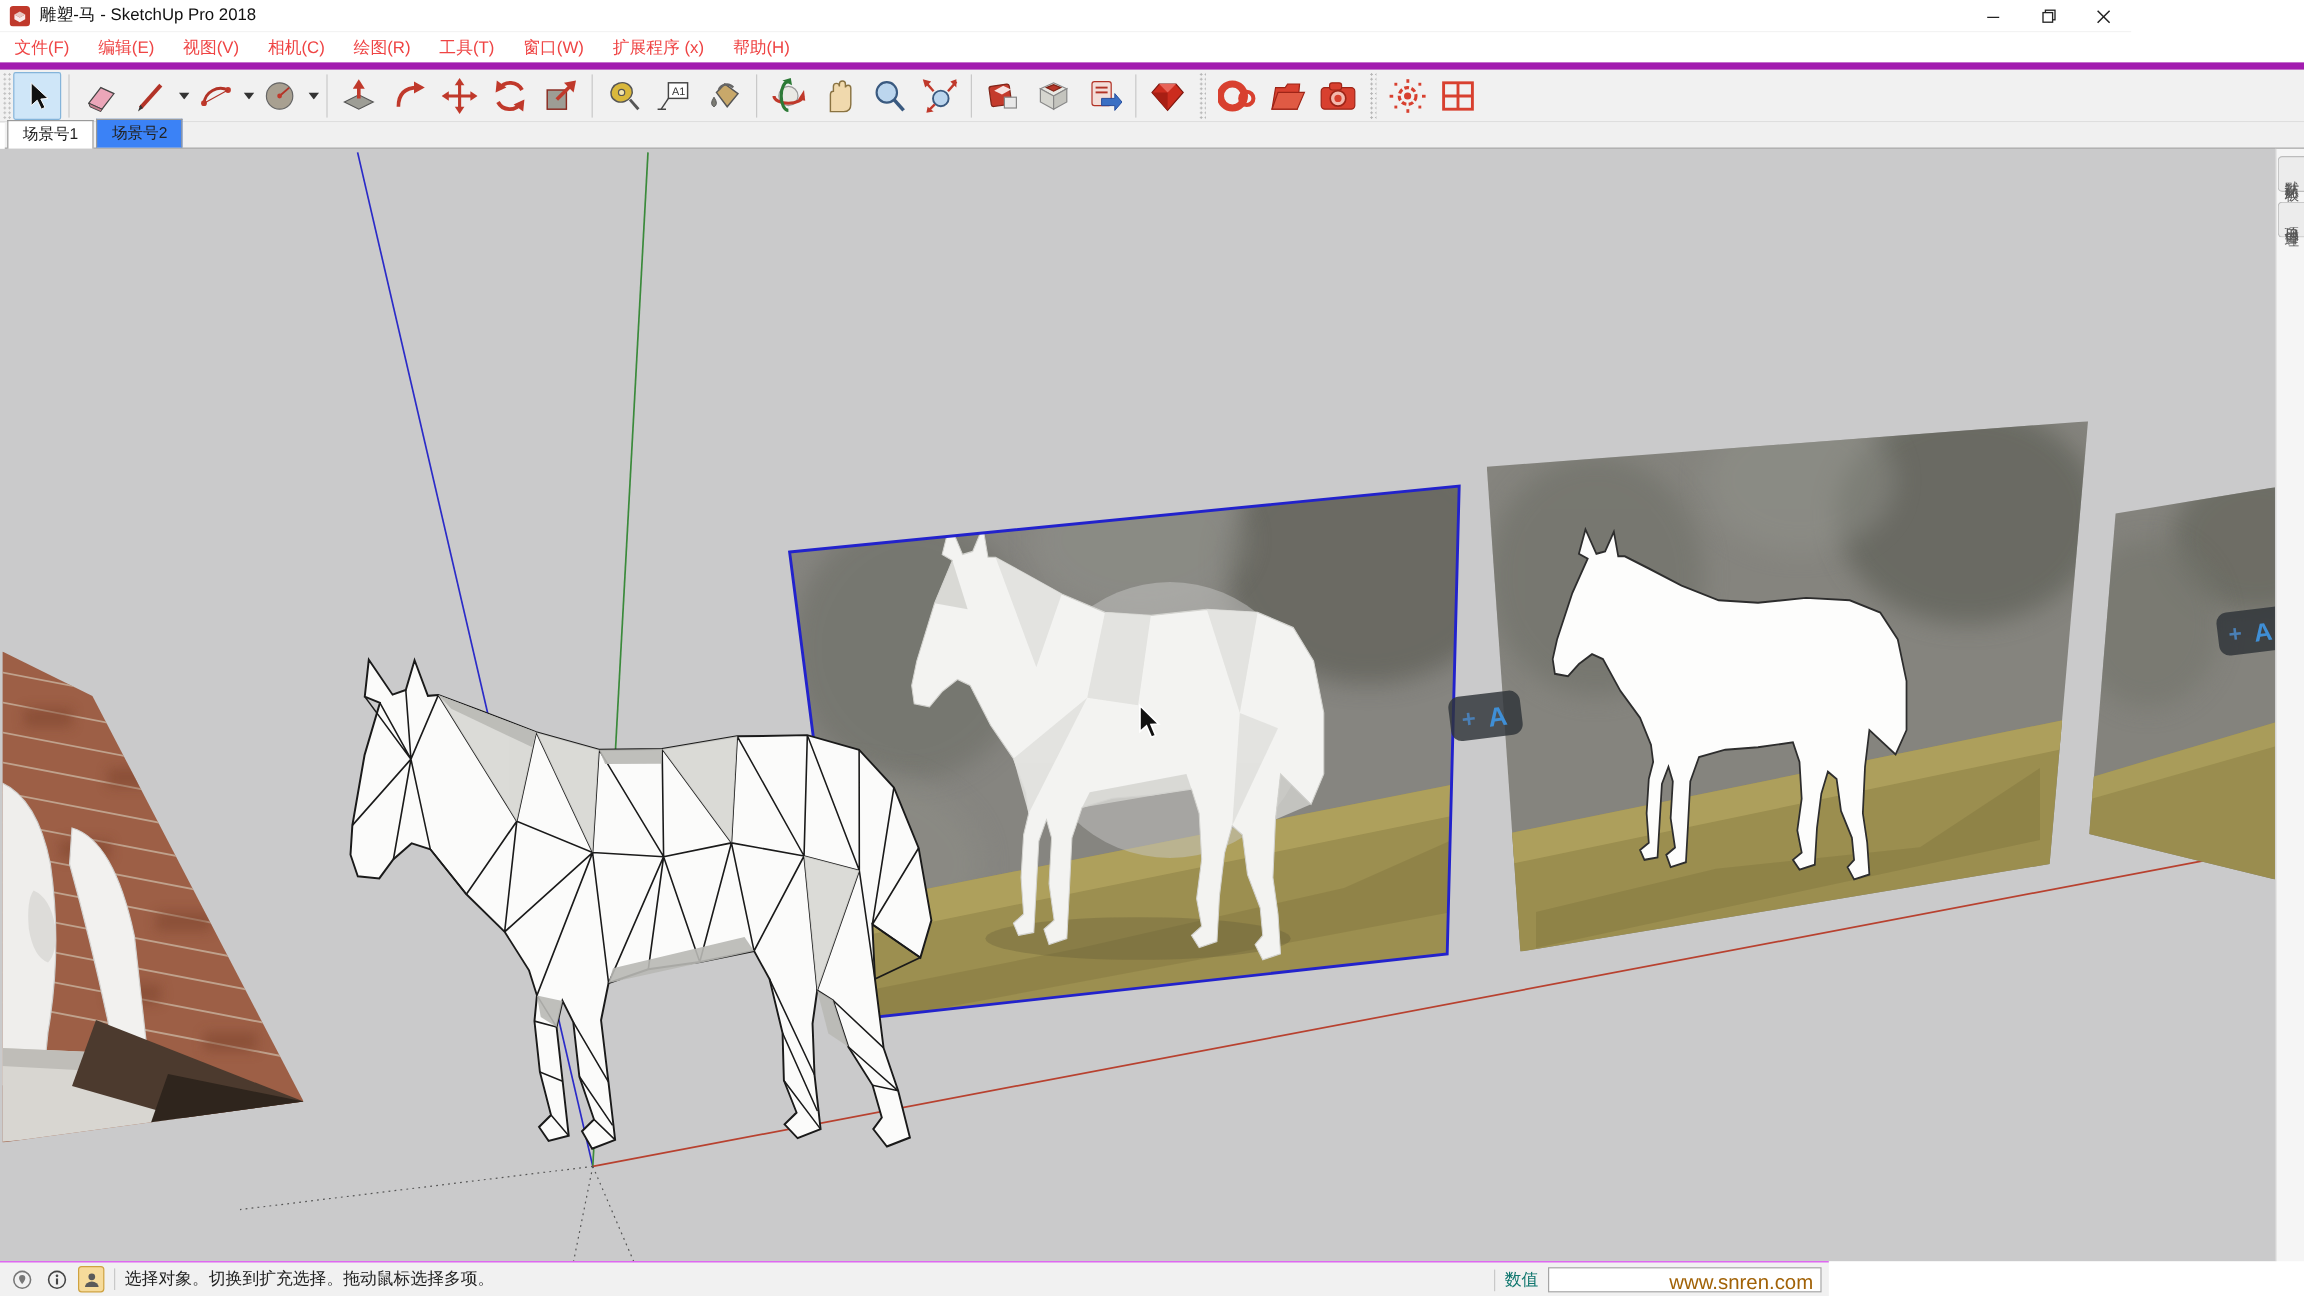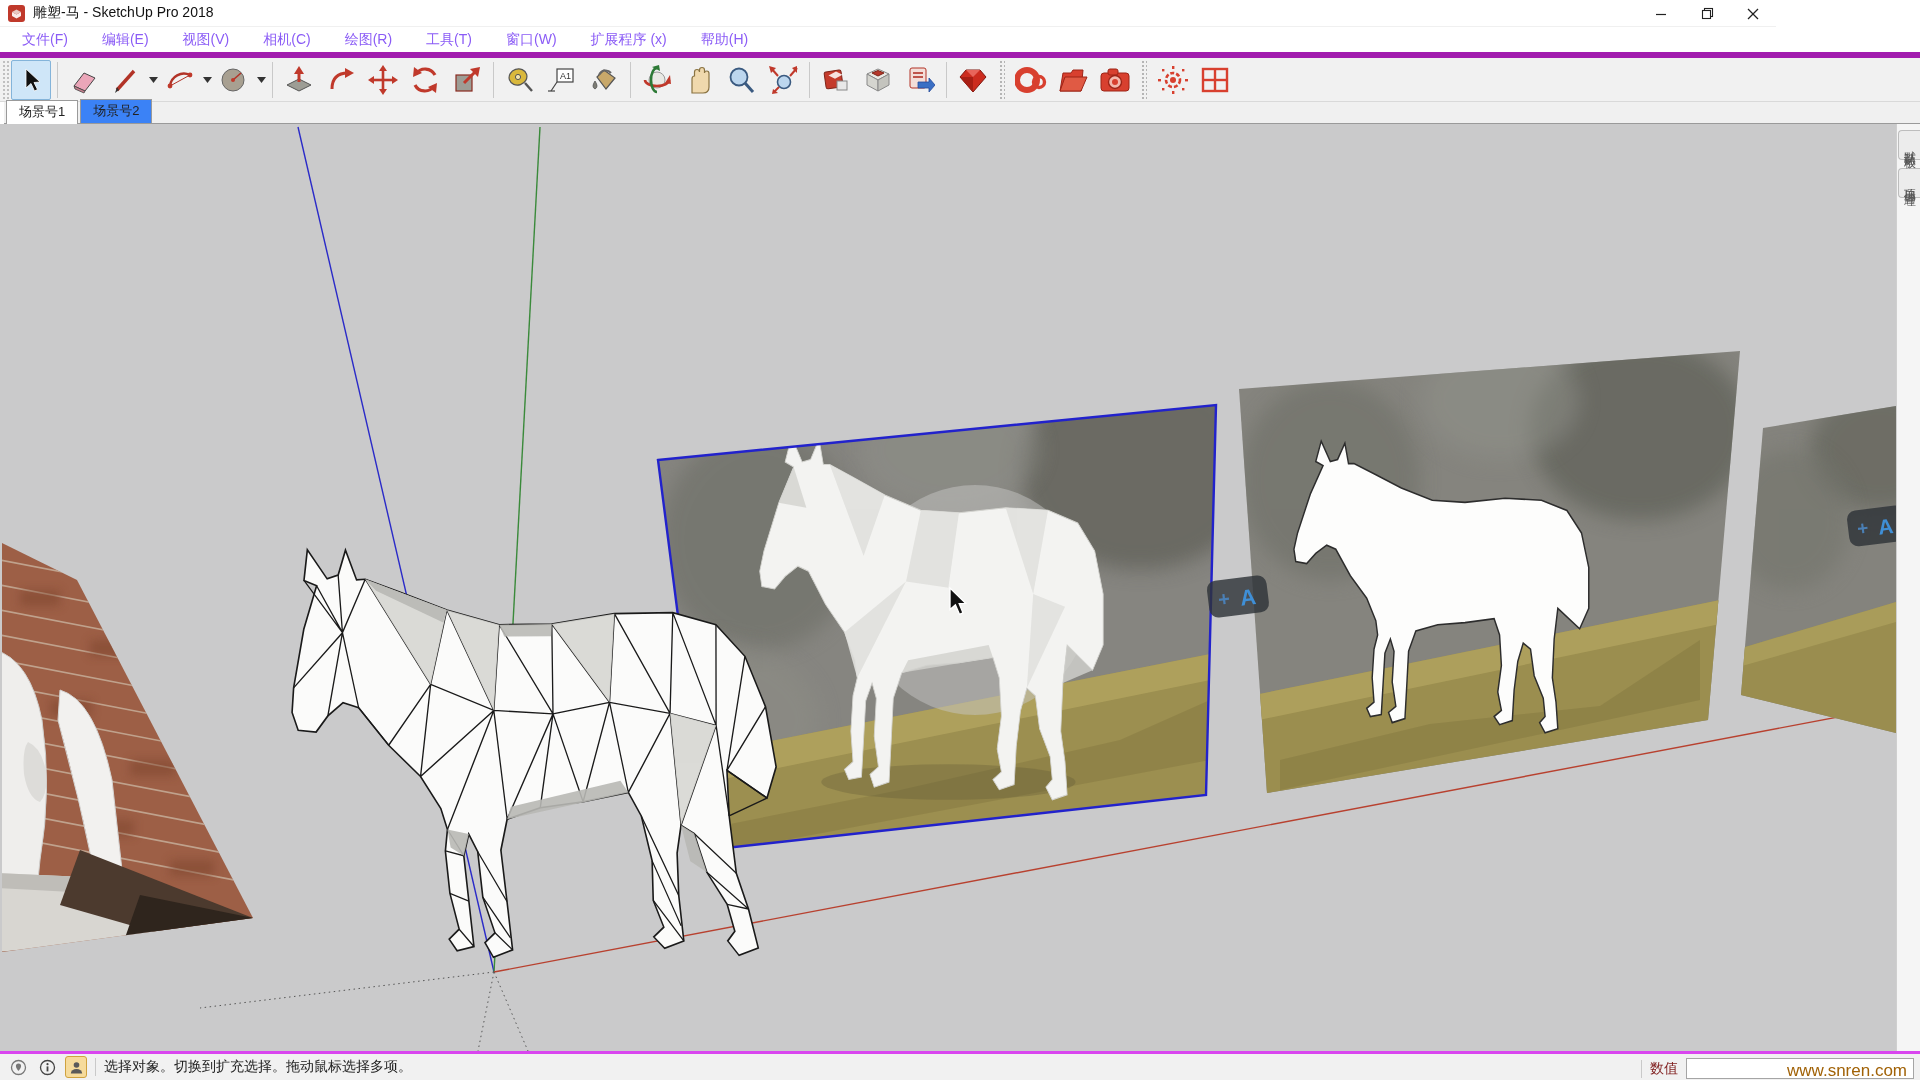--- a/index.html
+++ b/index.html
@@ -11,21 +11,21 @@
     background:#ffffff; display:flex; align-items:center; border-bottom:1px solid #f0f0f0;}
   .app-logo { width:17px; height:17px; margin-left:8px; }
   .title-text { margin-left:8px; font-size:14px; color:#111; }
   .win-controls { position:absolute; right:0; top:0; height:27px; display:flex; }
   .win-btn { width:46px; height:27px; display:flex; align-items:center; justify-content:center; }
   .win-btn svg { display:block; }
 
   
   .menubar { position:absolute; left:0; top:27px; width:1920px; height:25px;
     background:#ffffff; display:flex; align-items:center; gap:0; }
-  .menu-item { font-size:14px; color:#8b5cf6; padding:3px 12px; cursor:default;margin-left:10px; }
+  .menu-item { font-size:14px; color:#ef4444; padding:3px 12px; cursor:default; }
 
   
   .toolbar { position:absolute; left:0; top:52px; width:1920px; height:50px;
     background:#f1f1f1; border-top:6px solid #a21caf; border-bottom:1px solid #d9d9d9;
     display:flex; align-items:center; }
   .tb-handle { width:8px; height:40px; margin-left:2px;
     background-image:radial-gradient(#c0c0c0 1px, transparent 1px); background-size:4px 4px; }
   .tb-btn { width:40px; height:40px; display:flex; align-items:center; justify-content:center;
     border:1px solid transparent; margin:0 1px; border-radius:2px; position:relative;}
   .tb-btn.active { background:#cfe6f8; border-color:#84b4da; }
@@ -48,28 +48,28 @@
 
   
   .tray { position:absolute; left:1896px; top:124px; width:24px; height:927px;
     background:#f5f5f5; border-left:1px solid #cfcfcf; }
   .tray-tab { writing-mode:vertical-rl; font-size:12px; color:#555; letter-spacing:2px;
     background:#ececec; border:1px solid #bdbdbd; border-right:none;
     border-radius:4px 0 0 4px; padding:10px 2px; margin:6px 0 8px 1px; width:22px;
     display:block; text-align:center;}
 
   
-  .statusbar { position:absolute; left:0; top:1051px; width:1920px; height:29px;
-    background:#f1f1f1; border-top:3px solid #d946ef; display:flex; align-items:center; }
+  .statusbar { position:absolute; left:0; top:1051px; width:1524px; height:29px;
+    background:#f1f1f1; border-top:1px solid #d946ef; display:flex; align-items:center; }
   .sb-icon { width:22px; height:22px; margin-left:7px; display:flex; align-items:center; justify-content:center; }
   .sb-icon.person { background:#f6db9b; border:1px solid #cfa23f; border-radius:3px; }
   .sb-sep { width:1px; height:18px; background:#c9c9c9; margin:0 8px; }
   .sb-msg { font-size:14px; color:#222; }
   .sb-right { position:absolute; right:4px; top:0; height:29px; display:flex; align-items:center; }
-  .sb-vlabel { font-size:14px; color:#7f1d1d; margin-right:8px; }
+  .sb-vlabel { font-size:14px; color:#0f766e; margin-right:8px; }
   .vcb-wrap { position:relative; width:228px; height:21px; margin-right:2px; }
   .vcb-wrap input { width:228px; height:21px; border:1px solid #a5a5a5; background:#fff;
     font-size:13px; padding:0 6px; outline:none; }
   .vcb-watermark { position:absolute; right:7px; top:3px; font-size:17px; color:#a16207;
     pointer-events:none; }
 </style>
 </head>
 <body>
 
 <div class="titlebar">

